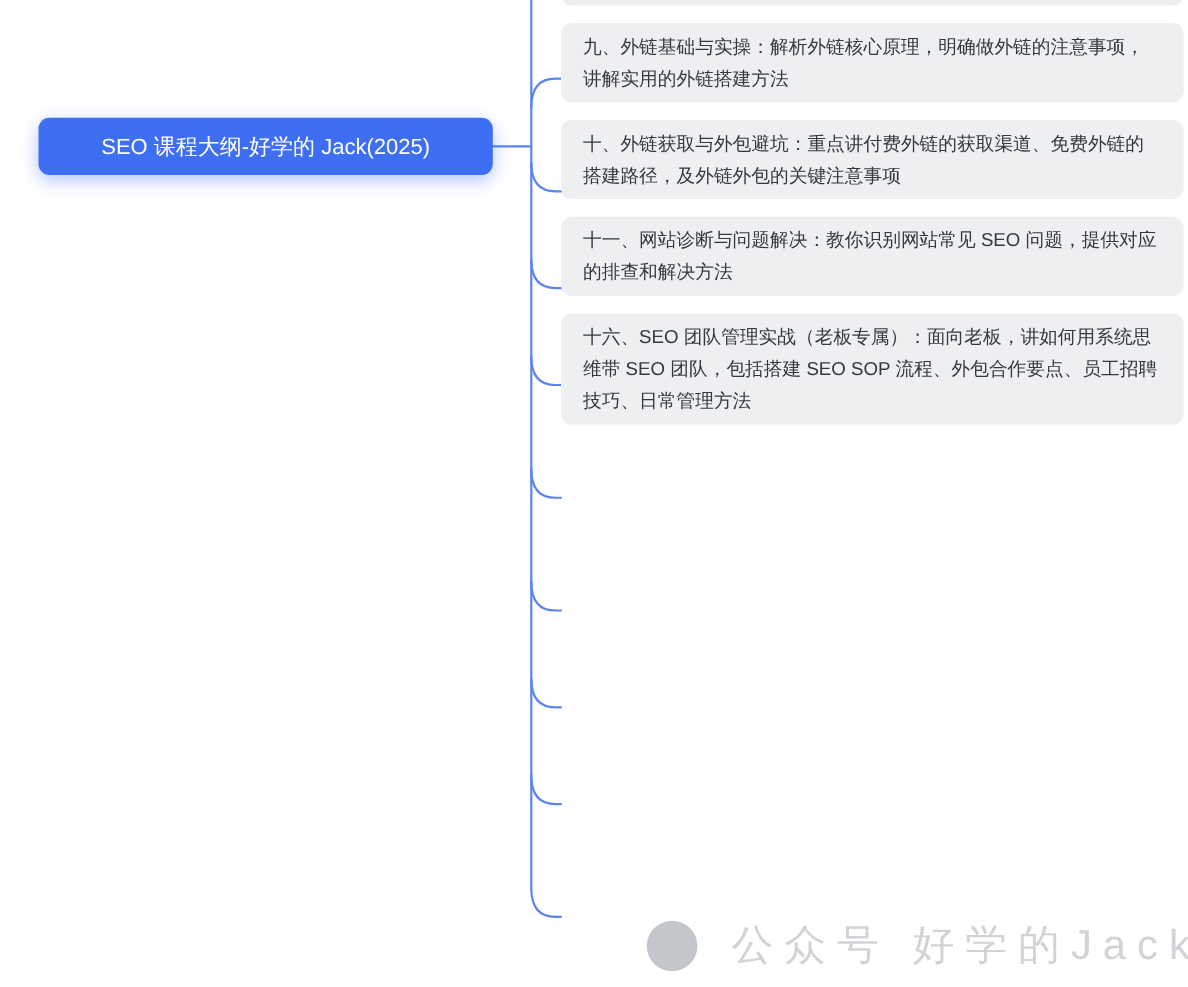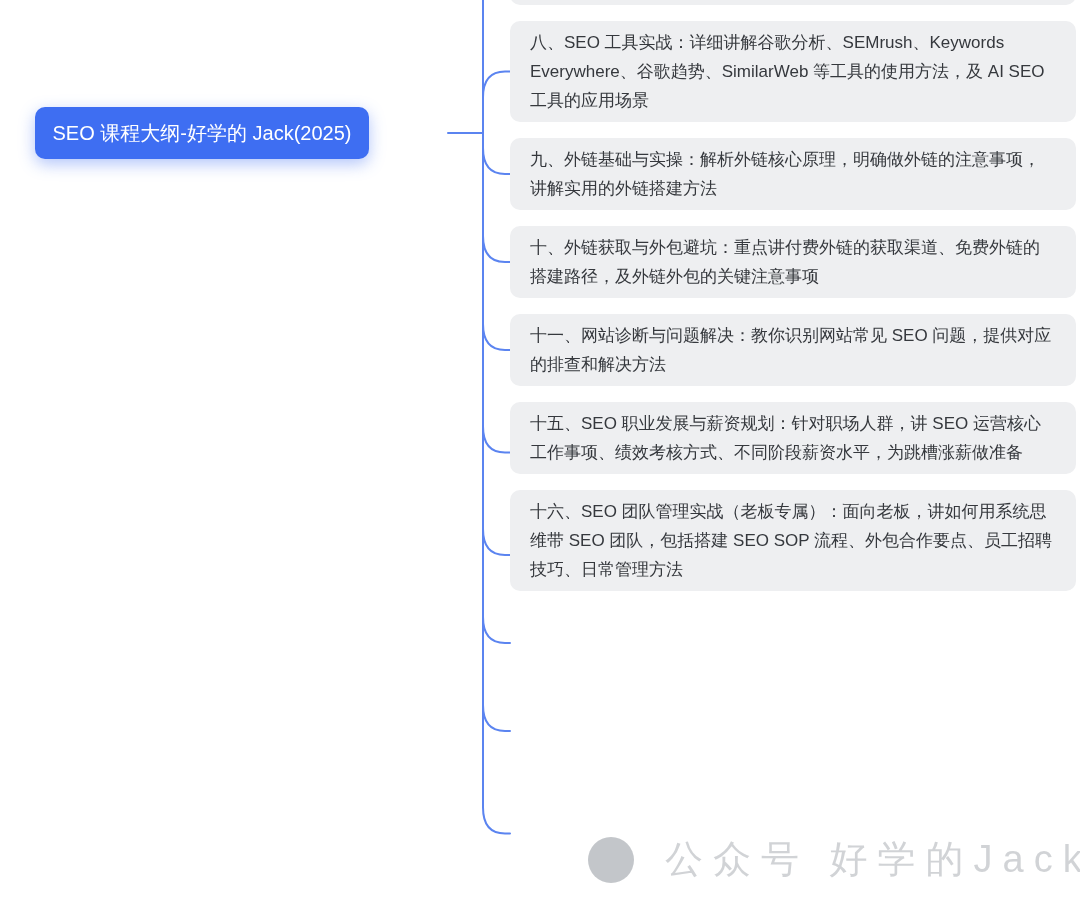--- a/index.html
+++ b/index.html
@@ -15,21 +15,21 @@
   body{
     width:1080px;height:897px;
     background:#ffffff;
     font-family:"Liberation Sans","DejaVu Sans",sans-serif;
     overflow:hidden;
   }
   .canvas{position:relative;width:1080px;height:897px;overflow:hidden;}
   .connector-svg{position:absolute;left:0;top:0;width:1080px;height:897px;z-index:1;}
   .connector-svg path{fill:none;stroke:var(--connector);stroke-width:2;stroke-linecap:round;}
   .root-node{
-    position:absolute;left:35px;top:107px;width:334px;height:52px;
+    position:absolute;left:35px;top:107px;width:413px;height:52px;
     background:var(--root-bg);
     border-radius:10px;
     display:flex;align-items:center;justify-content:center;
     color:var(--root-text);font-size:20px;
     box-shadow:0 5px 16px rgba(62,110,242,.40);
     z-index:2;cursor:pointer;
   }
   .topics{
     position:absolute;left:510px;top:-77px;width:566px;
     display:flex;flex-direction:column;gap:16px;
@@ -75,25 +75,23 @@
       <path d="M 483 617 Q 483 643 505 643 L 510 643"></path>
       <path d="M 483 705 Q 483 731 505 731 L 510 731"></path>
     </svg>
 
   <div class="root-node">
     <span>SEO 课程大纲-好学的 Jack(2025)</span>
   </div>
 
   <div class="topics">
     <div class="topic partial"></div>
-    <div class="topic">八、SEO 工具实战：详细讲解谷歌分析、SEMrush、Keywords Everywhere、谷歌趋势、SimilarWeb 等工具的使用方法，及 AI SEO 工具的应用场景</div>
     <div class="topic">九、外链基础与实操：解析外链核心原理，明确做外链的注意事项，讲解实用的外链搭建方法</div>
     <div class="topic">十、外链获取与外包避坑：重点讲付费外链的获取渠道、免费外链的搭建路径，及外链外包的关键注意事项</div>
     <div class="topic">十一、网站诊断与问题解决：教你识别网站常见 SEO 问题，提供对应的排查和解决方法</div>
-    <div class="topic">十五、SEO 职业发展与薪资规划：针对职场人群，讲 SEO 运营核心工作事项、绩效考核方式、不同阶段薪资水平，为跳槽涨薪做准备</div>
     <div class="topic">十六、SEO 团队管理实战（老板专属）：面向老板，讲如何用系统思维带 SEO 团队，包括搭建 SEO SOP 流程、外包合作要点、员工招聘技巧、日常管理方法</div>
   </div>
 
   <div class="watermark">
     <span class="wm-circle"></span>
     <span class="wm-text">公众号 好学的Jack</span>
   </div>
 
 </div>
 

